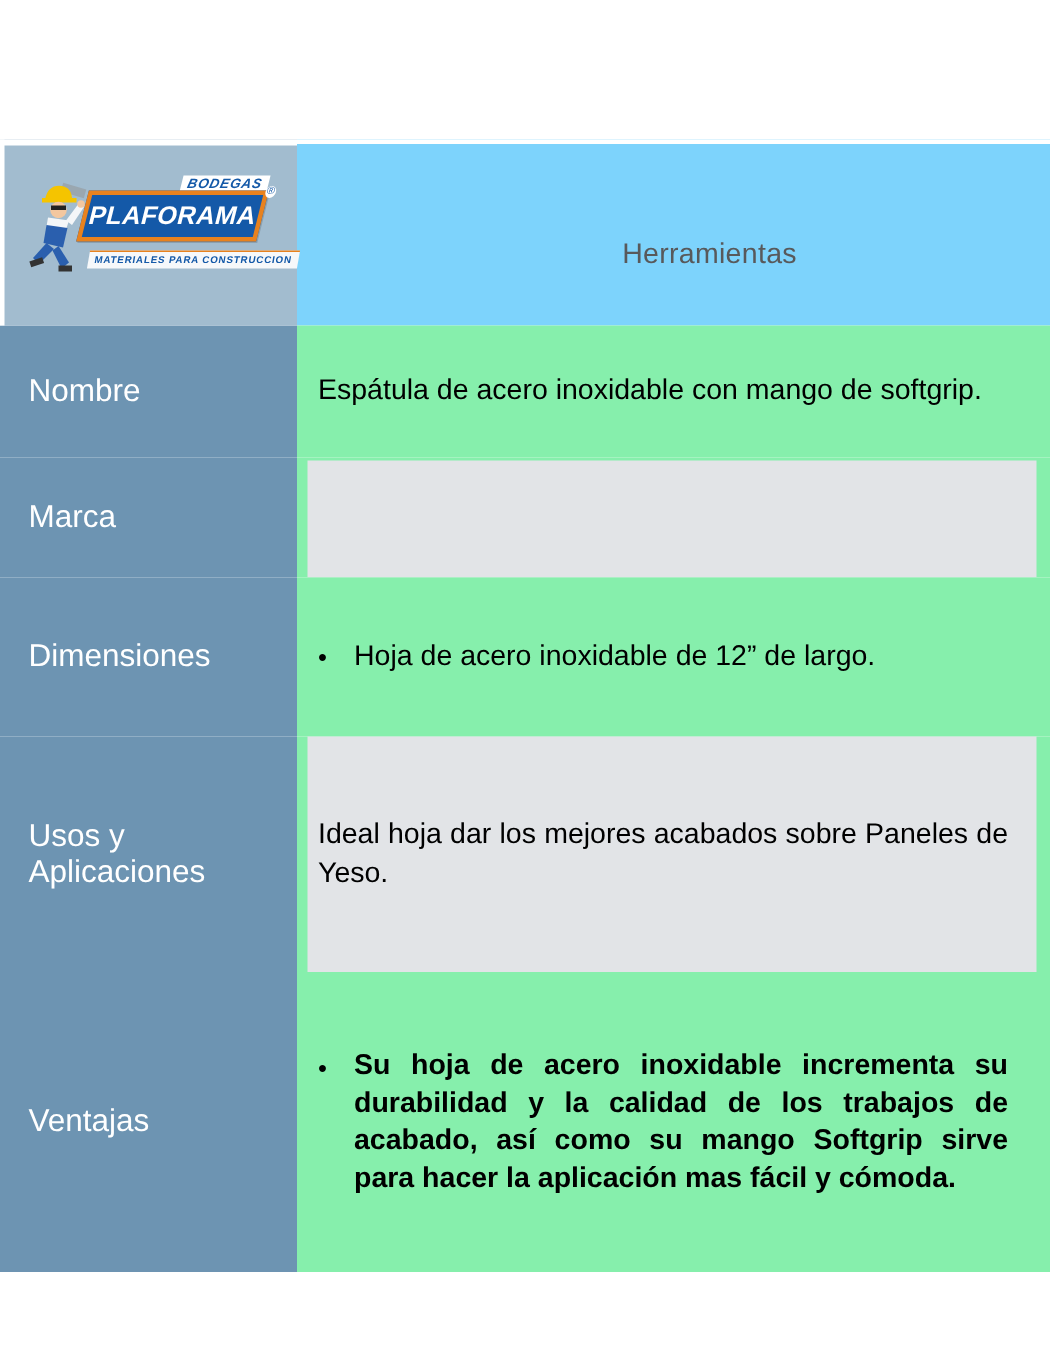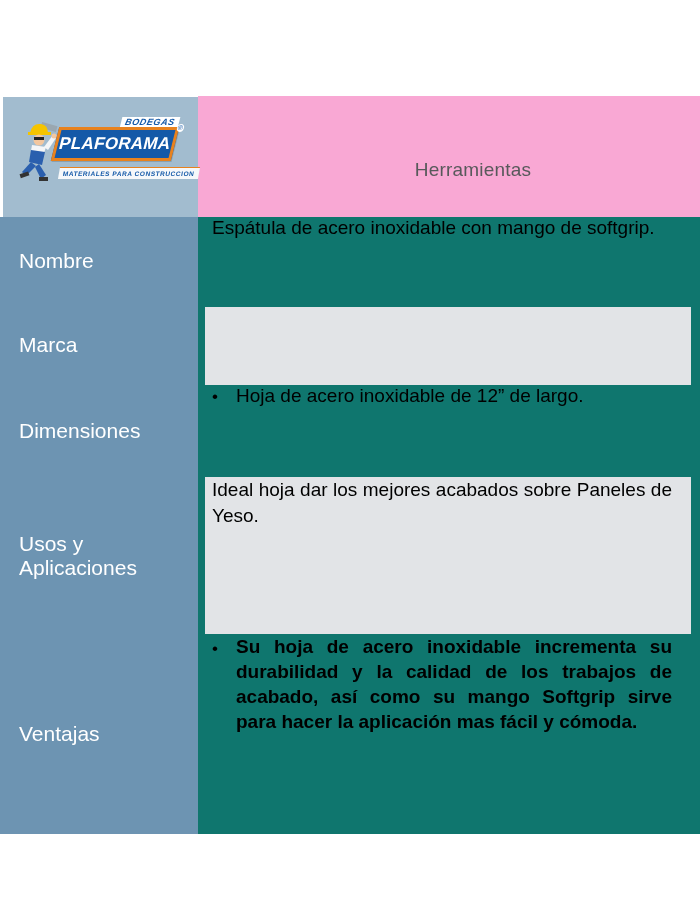--- a/index.html
+++ b/index.html
@@ -3,35 +3,35 @@
 <meta charset="utf-8">
 <style>
   html,body{margin:0;padding:0;background:#fff;}
   .page{position:relative;width:700px;height:903px;background:#ffffff;font-family:"Liberation Sans",sans-serif;overflow:hidden;}
   .spec-table{position:absolute;left:0;top:93px;width:700px;}
   .row{display:flex;width:700px;}
 
   
   .header-row{height:124px;}
   .logo-cell{flex:0 0 198px;background:#a2bccf;position:relative;box-sizing:border-box;border-left:3px solid #fff;border-top:4px solid #fff;}
-  .header-cell{flex:1;background:#f9a8d4;display:flex;align-items:center;justify-content:center;padding-top:26px;box-sizing:border-box;border-top:3px solid #fff;padding-left:48px;}
+  .header-cell{flex:1;background:#7dd3fc;display:flex;align-items:center;justify-content:center;padding-top:26px;box-sizing:border-box;border-top:3px solid #fff;padding-left:48px;}
   .header-title{font-size:19px;color:#58595b;letter-spacing:.2px;}
 
   
   .cell-left{flex:0 0 198px;background:#6d94b2;color:#ffffff;display:flex;align-items:center;padding-left:19px;box-sizing:border-box;font-size:21px;}
-  .cell-right{flex:1;position:relative;background:#0f766e;display:flex;align-items:flex-start;box-sizing:border-box;padding:0 28px 0 14px;font-size:19px;color:#000;}
+  .cell-right{flex:1;position:relative;background:#86efac;display:flex;align-items:center;box-sizing:border-box;padding:0 28px 0 14px;font-size:19px;color:#000;}
   .shade{position:absolute;left:7px;right:9px;top:0;bottom:0;background:#e2e4e7;}
   .shade.inset-top{top:2px;}
   .content{position:relative;flex:1;}
   .bullet-line{display:flex;}
   .bullet{flex:0 0 24px;font-size:17px;padding-top:2px;}
   .just{text-align:justify;}
   .r-nombre{height:88px;}
   .r-marca{height:80px;}
-  .r-dimensiones{height:92px;}
+  .r-dimensiones{height:106px;}
   .r-usos{height:157px;}
   .r-usos .content{line-height:26px;}
   .r-ventajas{height:200px;}
   .r-ventajas .content{line-height:25px;}
 
   
   .logo{position:absolute;left:22px;top:20px;width:154px;height:70px;}
   .bodegas{position:absolute;right:0;top:0;background:#fff;color:#1459a8;font-weight:bold;font-style:italic;font-size:9px;line-height:11px;padding:0 4px;transform:skewX(-14deg);letter-spacing:.6px;}
   .plate{position:absolute;left:30px;top:10px;width:114px;height:28px;background:#1459a8;border:3px solid #e8821e;transform:skewX(-14deg);display:flex;align-items:center;justify-content:center;box-shadow:1px 1px 0 rgba(0,0,0,.15);}
   .plate-text{color:#ffffff;font-weight:bold;font-size:17px;letter-spacing:.3px;white-space:nowrap;}

